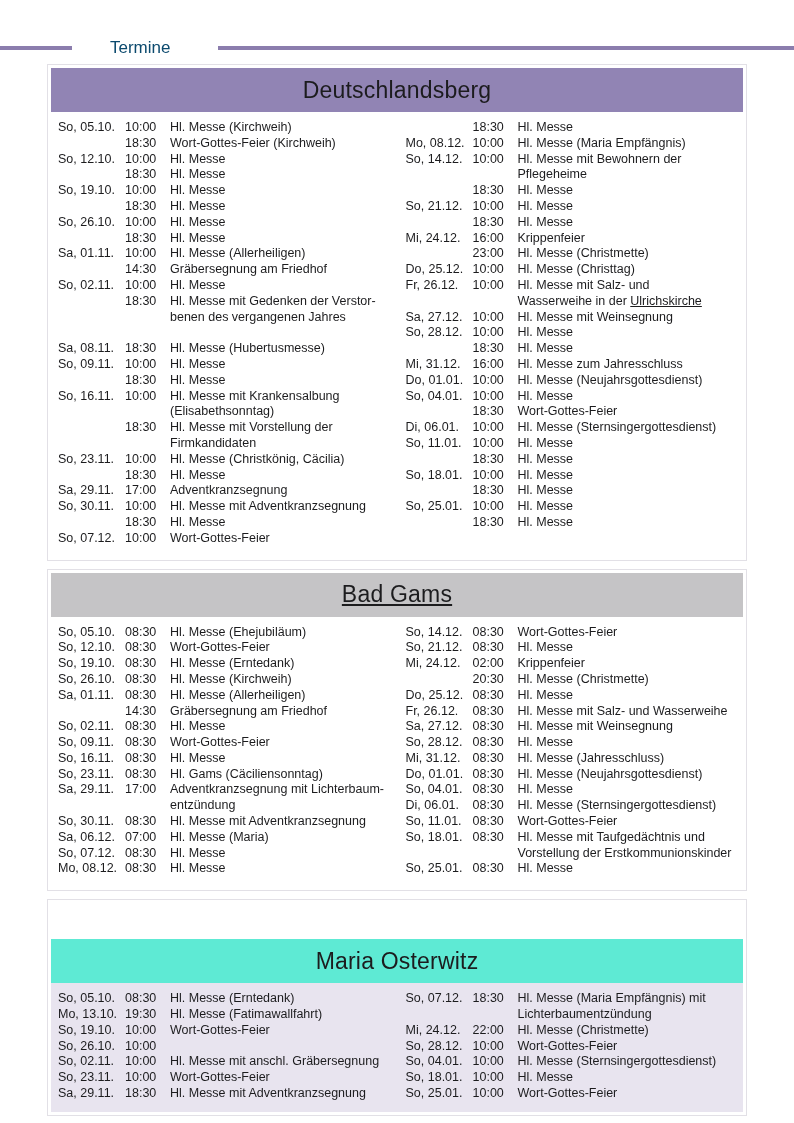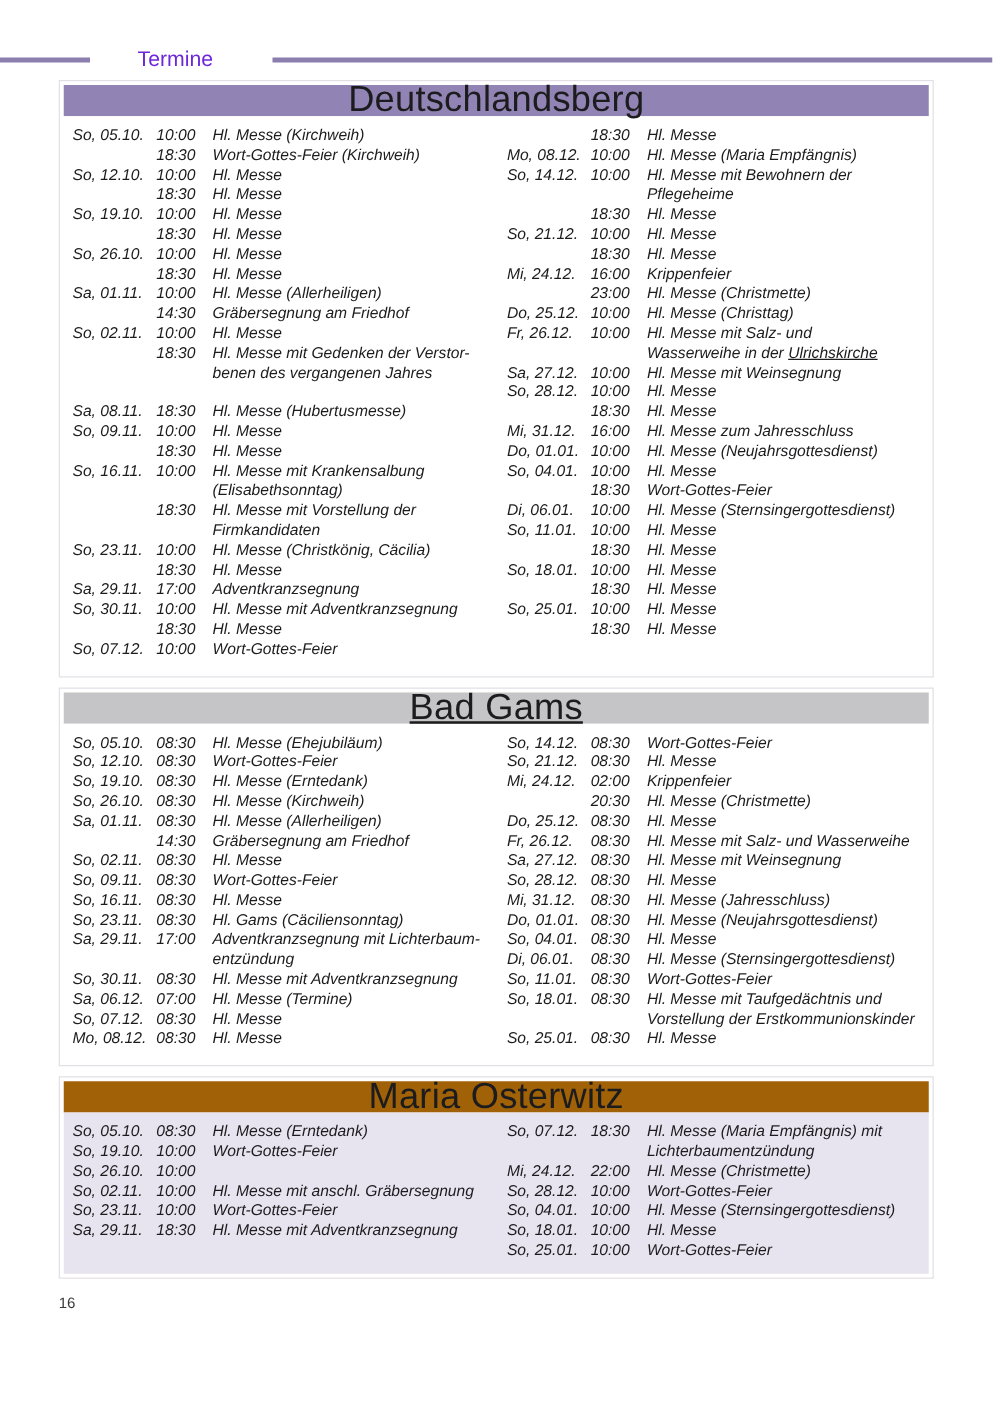--- a/index.html
+++ b/index.html
@@ -23,21 +23,21 @@
     height: 20px;
   }
   .kicker-line-left {
     width: 72px;
     height: 4px;
     background: #8b7dad;
     flex: 0 0 auto;
   }
   .kicker-text {
     font-size: 17px;
-    color: #6d28d9;
+    color: #0c4a6e;
     margin: 0 48px 0 38px;
     white-space: nowrap;
   }
   .kicker-line-right {
     flex: 1 1 auto;
     height: 4px;
     background: #8b7dad;
   }
 
   
@@ -45,36 +45,35 @@
     padding: 0 47px;
     margin-top: 6px;
   }
   .section {
     border: 1px solid #e2e0e6;
     padding: 3px;
     margin-bottom: 8px;
     background: #ffffff;
   }
   .section-header {
-    height: 25px;
+    height: 44px;
     display: flex;
     align-items: center;
     justify-content: center;
-    font-size: 29px;
+    font-size: 23px;
     letter-spacing: 0.2px;
     color: #1c1c1e;
   }
   .section-body {
     display: grid;
     grid-template-columns: 1fr 1fr;
     column-gap: 16px;
     padding: 8px 6px 10px 7px;
     font-size: 12.5px;
     line-height: 15.8px;
-    font-style: italic;
   }
   .col { min-width: 0; }
 
   .row {
     display: grid;
     grid-template-columns: 67px 45px 1fr;
   }
   .row.spacer { height: 15.8px; }
   .cell-date, .cell-time { white-space: nowrap; }
   .cell-desc .line { white-space: nowrap; }
@@ -529,21 +528,21 @@
             <span class="cell-date">So, 30.11.</span>
             <span class="cell-time">08:30</span>
             <span class="cell-desc">
               <div class="line">Hl. Messe mit Adventkranzsegnung</div>
             </span>
           </div>
           <div class="row">
             <span class="cell-date">Sa, 06.12.</span>
             <span class="cell-time">07:00</span>
             <span class="cell-desc">
-              <div class="line">Hl. Messe (Termine)</div>
+              <div class="line">Hl. Messe (Maria)</div>
             </span>
           </div>
           <div class="row">
             <span class="cell-date">So, 07.12.</span>
             <span class="cell-time">08:30</span>
             <span class="cell-desc">
               <div class="line">Hl. Messe</div>
             </span>
           </div>
           <div class="row">
@@ -659,28 +658,35 @@
             <span class="cell-time">08:30</span>
             <span class="cell-desc">
               <div class="line">Hl. Messe</div>
             </span>
           </div>
         </div>
     </div>
   </div>
 
   <div class="section">
-    <div class="section-header" style="background: #a16207;">Maria Osterwitz</div>
+    <div class="section-header" style="background: #5eead4; margin-top: 36px;">Maria Osterwitz</div>
     <div class="section-body" style="background: rgb(232, 228, 239);">
       <div class="col">
           <div class="row">
             <span class="cell-date">So, 05.10.</span>
             <span class="cell-time">08:30</span>
             <span class="cell-desc">
               <div class="line">Hl. Messe (Erntedank)</div>
+            </span>
+          </div>
+          <div class="row">
+            <span class="cell-date">Mo, 13.10.</span>
+            <span class="cell-time">19:30</span>
+            <span class="cell-desc">
+              <div class="line">Hl. Messe (Fatimawallfahrt)</div>
             </span>
           </div>
           <div class="row">
             <span class="cell-date">So, 19.10.</span>
             <span class="cell-time">10:00</span>
             <span class="cell-desc">
               <div class="line">Wort-Gottes-Feier</div>
             </span>
           </div>
           <div class="row">

